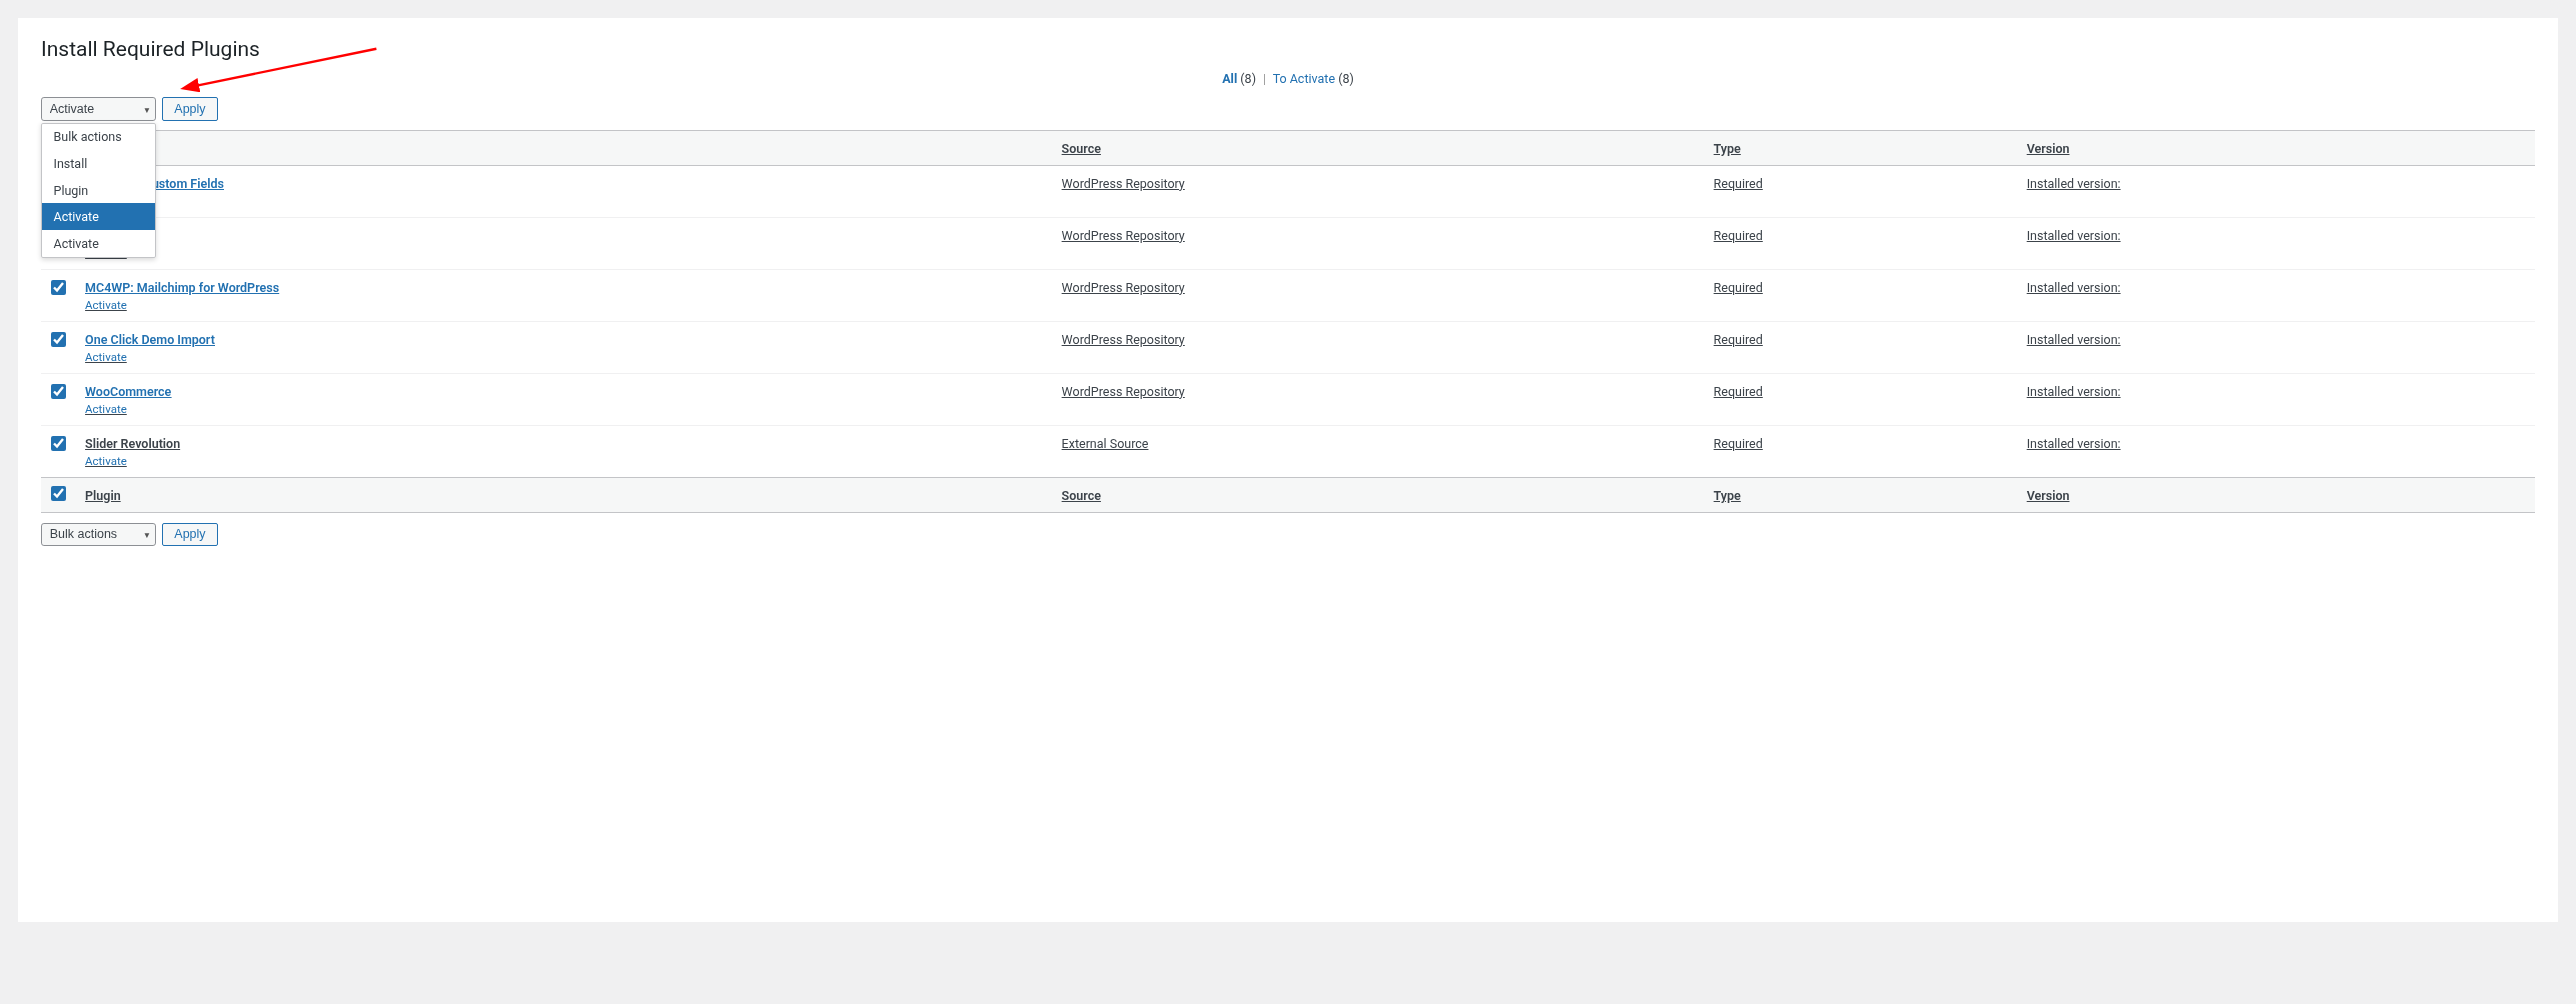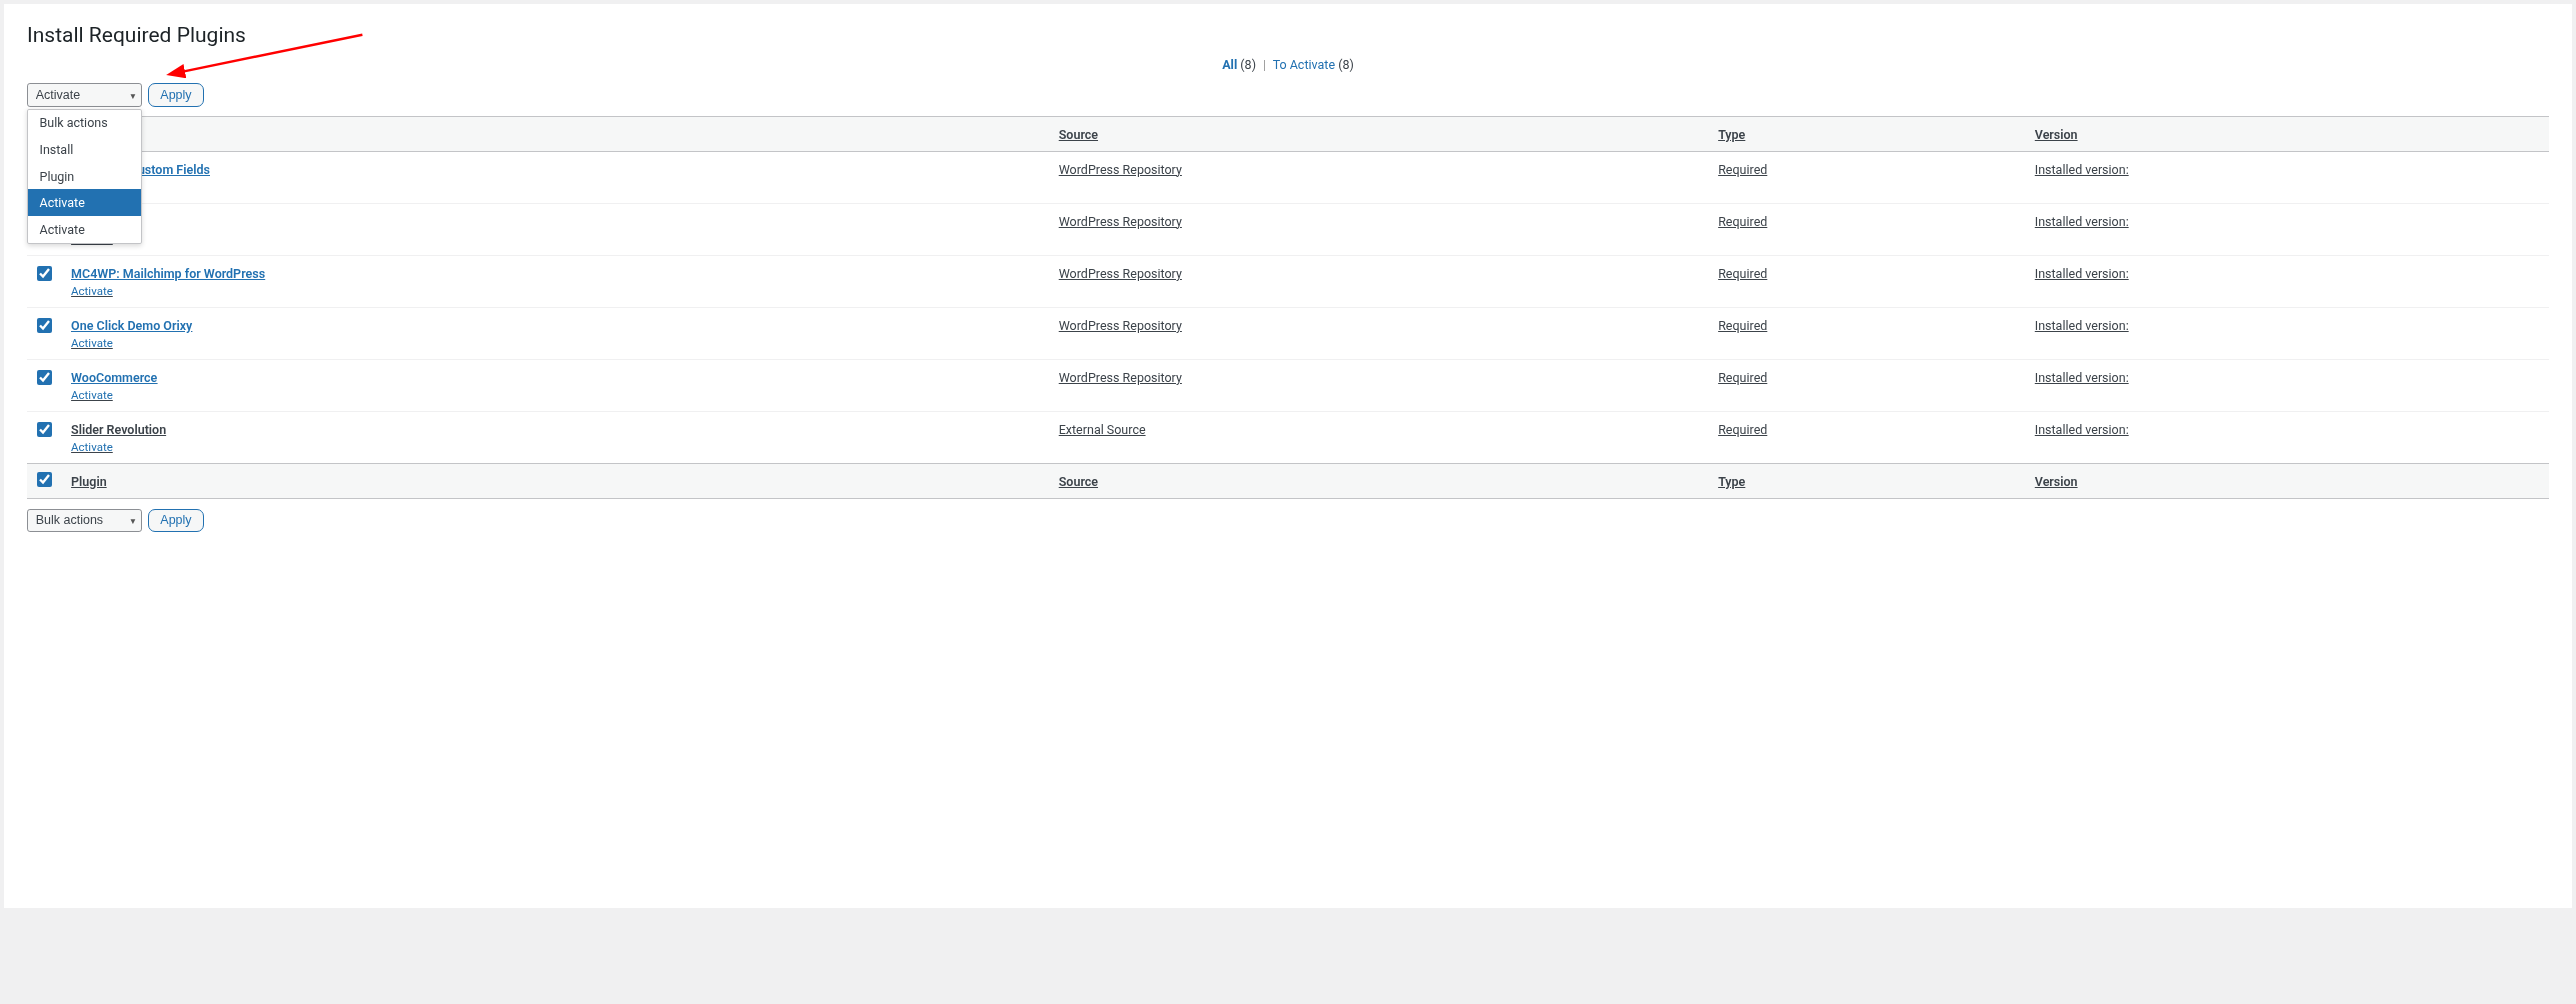--- a/index.html
+++ b/index.html
@@ -4,21 +4,21 @@
   <style>
     * { box-sizing: border-box; margin: 0; padding: 0; }
     body {
       font-family: -apple-system, BlinkMacSystemFont, "Segoe UI", Roboto, Oxygen, sans-serif;
       background: #f0f0f1;
       font-size: 12.5px;
       color: #3c434a;
     }
     .page-wrap {
       background: #fff;
-      margin: 4px;
+      margin: 18px;
       padding: 19px 23px 9px 23px;
       min-height: 90vh;
     }
     h1 {
       font-size: 21px;
       font-weight: 400;
       color: #1d2327;
       margin-bottom: 9.6px;
     }
     .filter-links {
@@ -60,21 +60,21 @@
       right: 6.7px;
       top: 50%;
       transform: translateY(-50%);
       pointer-events: none;
       font-size: 9.6px;
       color: #555;
     }
     .apply-btn {
       padding: 3.8px 11.5px;
       border: 1px solid #2271b1;
-      border-radius: 7px;
+      border-radius: 2px;
       background: #f6f7f7;
       color: #2271b1;
       font-size: 12.5px;
       cursor: pointer;
     }
 
     
     .dropdown-menu {
       position: absolute;
       top: 100%;
@@ -233,21 +233,21 @@
         </tr>
         <tr>
           <td><input type="checkbox" checked="" style=""></td>
           <td><a href="#" class="plugin-name">MC4WP: Mailchimp for WordPress</a><span class="plugin-action">Activate</span></td>
           <td>WordPress Repository</td>
           <td>Required</td>
           <td>Installed version:</td>
         </tr>
         <tr>
           <td><input type="checkbox" checked="" style=""></td>
-          <td><a href="#" class="plugin-name">One Click Demo Orixy</a><span class="plugin-action">Activate</span></td>
+          <td><a href="#" class="plugin-name">One Click Demo Import</a><span class="plugin-action">Activate</span></td>
           <td>WordPress Repository</td>
           <td>Required</td>
           <td>Installed version:</td>
         </tr>
         <tr>
           <td><input type="checkbox" checked="" style=""></td>
           <td><a href="#" class="plugin-name">WooCommerce</a><span class="plugin-action">Activate</span></td>
           <td>WordPress Repository</td>
           <td>Required</td>
           <td>Installed version:</td>

